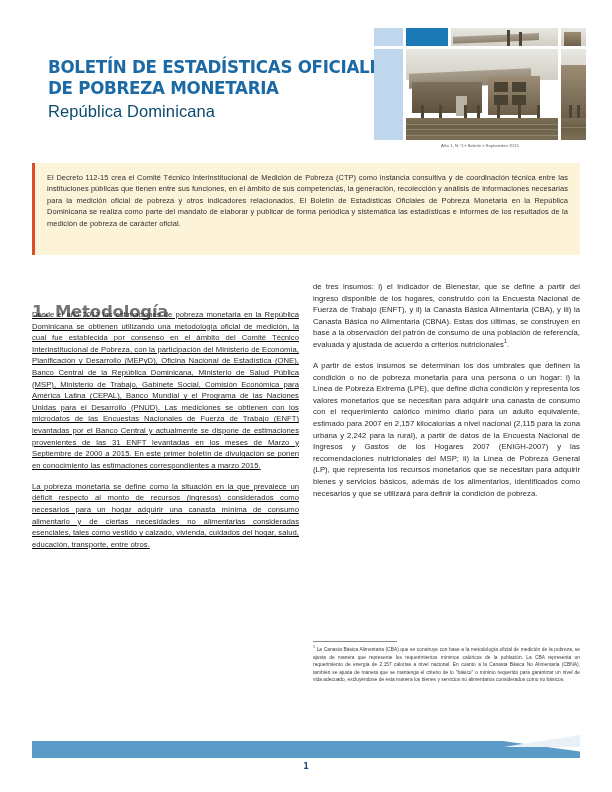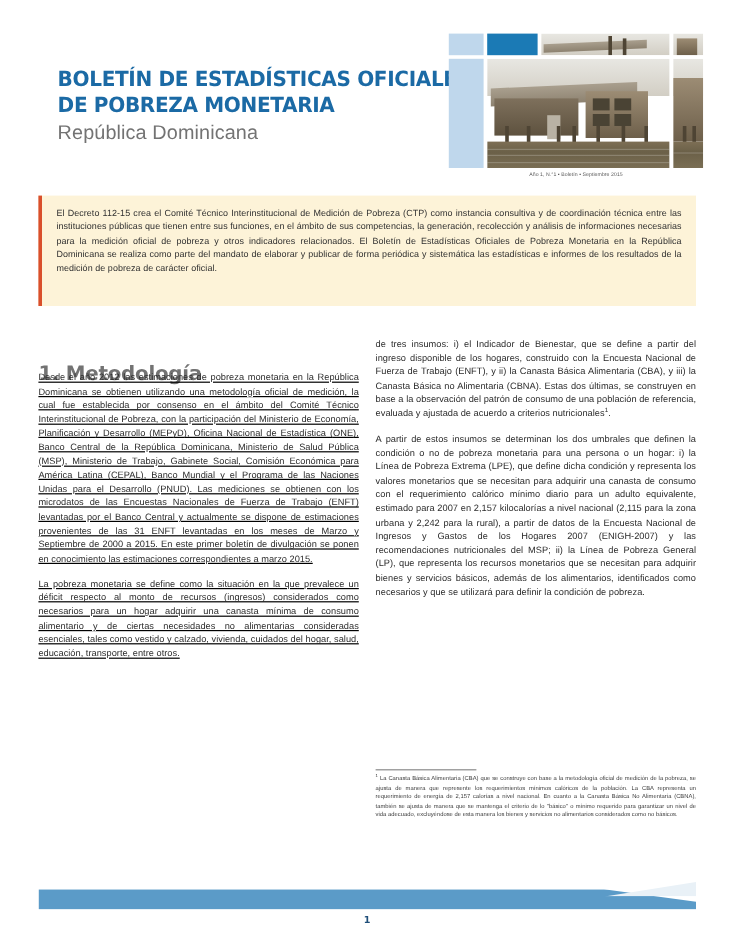--- a/index.html
+++ b/index.html
@@ -39,21 +39,21 @@
     line-height: 21px;
     white-space: nowrap;
     transform: scaleX(0.96);
     transform-origin: left center;
   }
 
   .title-sub {
     font-family: "Liberation Sans", sans-serif;
     font-weight: normal;
     font-size: 16.5px;
-    color: #737373;
+    color: #0c4a6e;
     line-height: 23px;
     padding-top: 1px;
     letter-spacing: 0.1px;
   }
 
   
   .collage {
     position: absolute;
     left: 374px;
     top: 28px;

